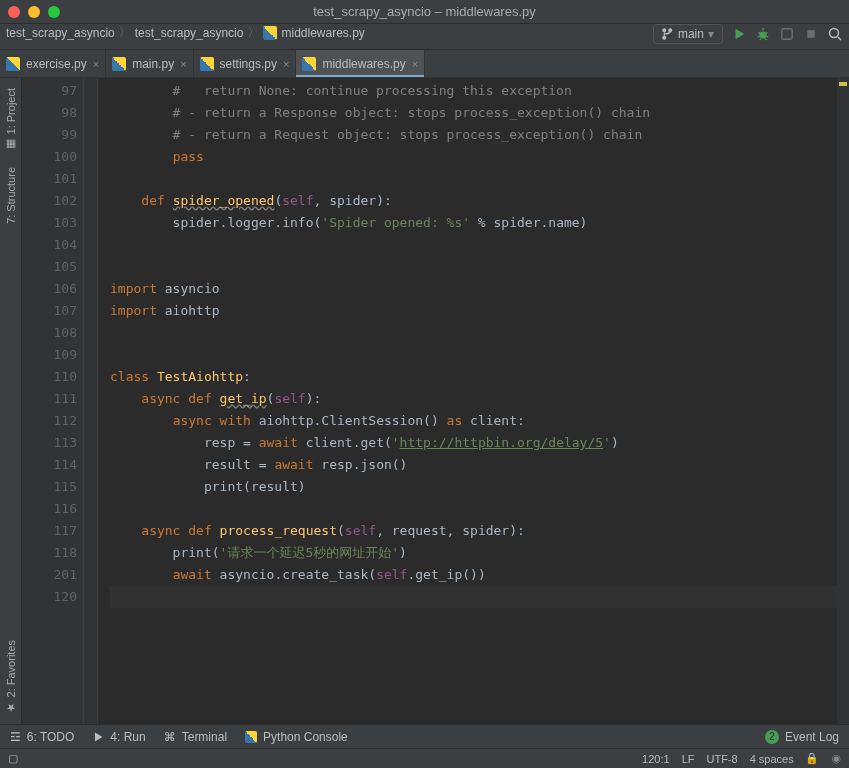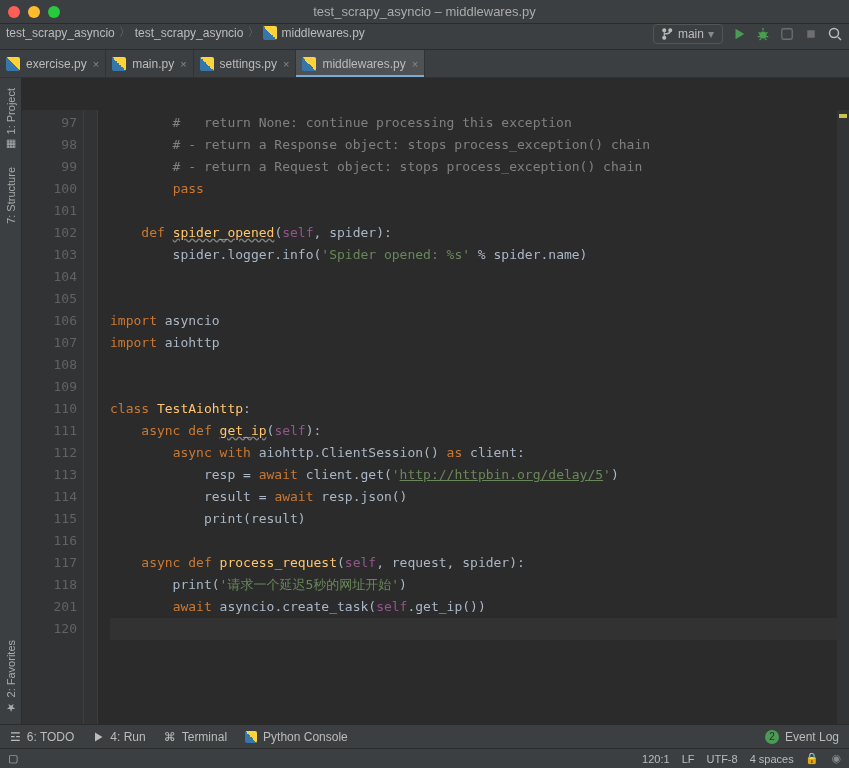--- a/index.html
+++ b/index.html
@@ -105,21 +105,21 @@
   }
   .left-tool .tool-item {
     writing-mode: vertical-rl;
     transform: rotate(180deg);
     font-size: 11px;
     color: #aaa;
     display: flex;
     align-items: center;
     gap: 4px;
   }
-  .editor-wrap { flex: 1; display: flex; background: #2b2b2b; position: relative; margin-top: 32px; }
+  .editor-wrap { flex: 1; display: flex; background: #2b2b2b; position: relative; }
   .gutter {
     width: 62px;
     background: #313335;
     color: #606366;
     font-family: "Menlo","Consolas",monospace;
     font-size: 13px;
     text-align: right;
     padding: 2px 6px 0 0;
     line-height: 22px;
     user-select: none;

